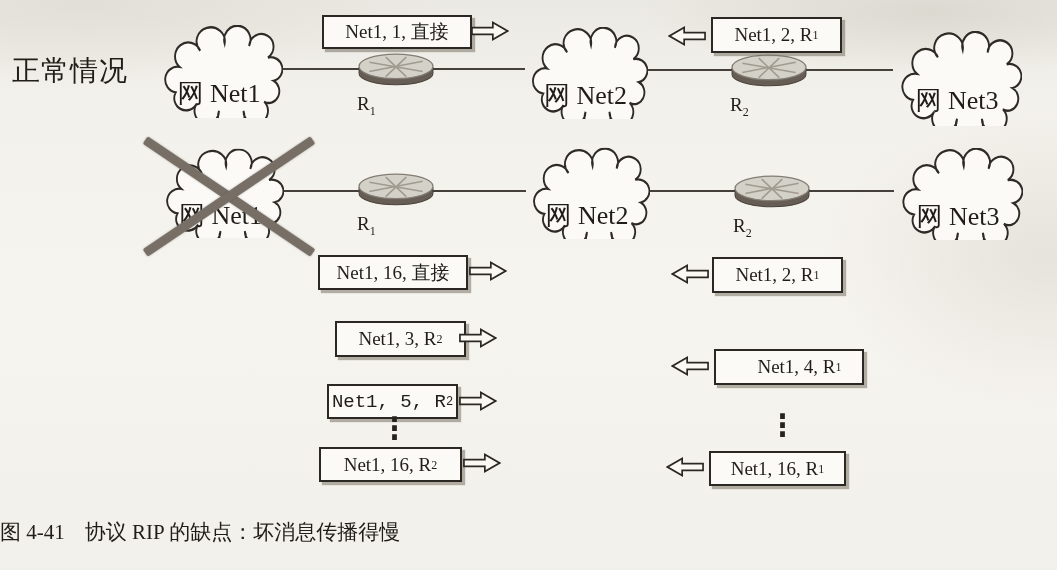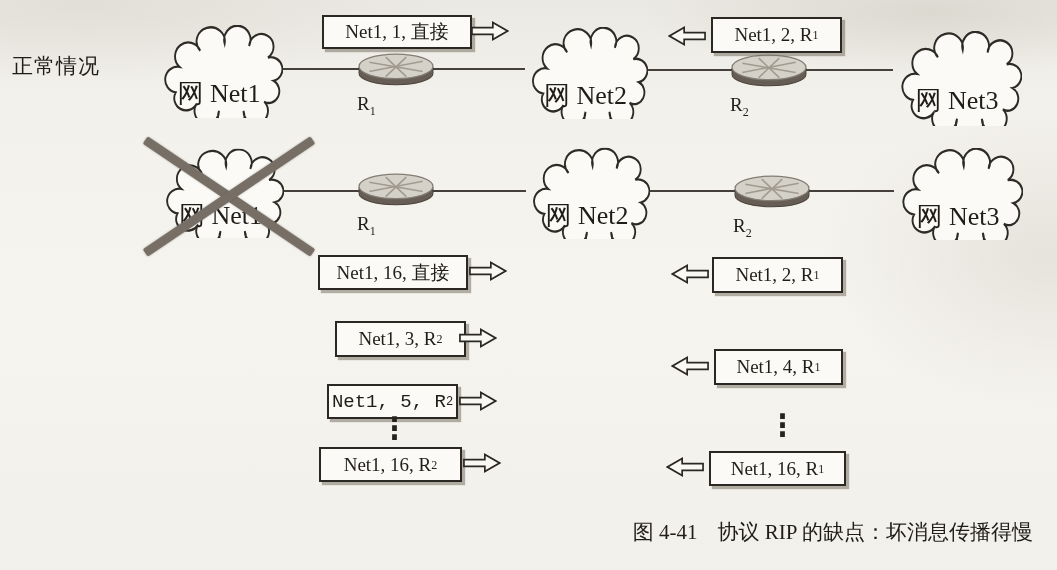--- a/index.html
+++ b/index.html
@@ -9,21 +9,21 @@
     font-family:"Liberation Serif","DejaVu Serif",serif;
     color:#201d19;
     background:
       radial-gradient(ellipse 420px 90px at 88% 2%, #dcd9d1 0%, transparent 70%),
       radial-gradient(ellipse 520px 110px at 8% 1%, #e2dfd8 0%, transparent 70%),
       radial-gradient(ellipse 300px 200px at 99% 45%, #e6e3dc 0%, transparent 75%),
       linear-gradient(180deg,#ebe9e3 0%,#f3f1eb 18%,#f6f4ef 55%,#f2f0ea 100%);
     overflow:hidden;
   }
   .abs{position:absolute;}
-  .scenario-label{font-size:21px;white-space:nowrap;letter-spacing:1px;font-family:Liberation Serif, serif;}
+  .scenario-label{font-size:28px;white-space:nowrap;letter-spacing:1px;font-family:Liberation Serif, serif;}
   .cloud{z-index:2;}
   .cloud svg{position:absolute;left:0;top:0;width:100%;height:100%;}
   .cloud-label{
     position:absolute;left:0;right:0;top:50%;transform:translateY(-56%);
     text-align:center;font-size:26px;white-space:nowrap;z-index:3;margin-top:28px;
   }
   .net-line{height:2px;background:#45403a;z-index:1;}
   .router{z-index:3;}
   .router svg{width:100%;height:100%;}
   .router-label{font-size:19px;z-index:3;white-space:nowrap;}
@@ -37,21 +37,21 @@
   .arrow{z-index:4;}
   .vdots{
     z-index:4;font-family:"DejaVu Sans",sans-serif;font-size:27px;font-weight:bold;
     transform:scaleY(1.15);color:#26221e;text-align:center;width:20px;
   }
   .cross-bar{
     width:202px;height:9px;background:#776f66;border-radius:2px;z-index:5;
     box-shadow:0 0 2px rgba(90,84,76,.6);
   }
   .caption{
-    left:0;top:518px;width:1005px;text-align:right;font-size:21px;z-index:2;white-space:nowrap;margin-left:28px;
+    left:0;top:518px;width:1005px;text-align:left;font-size:21px;z-index:2;white-space:nowrap;
   }
   .caption .prefix{margin-right:20px;}
 </style>
 </head>
 <body>
 
 <div id="figure">
 
   <svg width="0" height="0" style="position:absolute" aria-hidden="true">
     <defs>
@@ -215,21 +215,21 @@
       <use href="#arrow-left-glyph"></use>
     </svg>
   <div class="abs msg-box" style="left:712px;top:257px;width:127px;height:32px;">
     <span>Net1, 2, R</span>
       <sub>1</sub>
   </div>
 
   <svg class="abs arrow" style="left:671px;top:355px;width:38px;height:22px;" viewBox="0 0 40 22">
       <use href="#arrow-left-glyph"></use>
     </svg>
-  <div class="abs msg-box" style="left:714px;top:349px;width:125px;height:32px;">
+  <div class="abs msg-box" style="left:714px;top:349px;width:125px;height:32px;padding-left:21px;">
     <span>Net1, 4, R</span>
       <sub>1</sub>
   </div>
 
   <div class="abs vdots" style="left:769px;top:410px;">⋮</div>
 
   <svg class="abs arrow" style="left:666px;top:456px;width:38px;height:22px;" viewBox="0 0 40 22">
       <use href="#arrow-left-glyph"></use>
     </svg>
   <div class="abs msg-box" style="left:709px;top:451px;width:133px;height:31px;">

